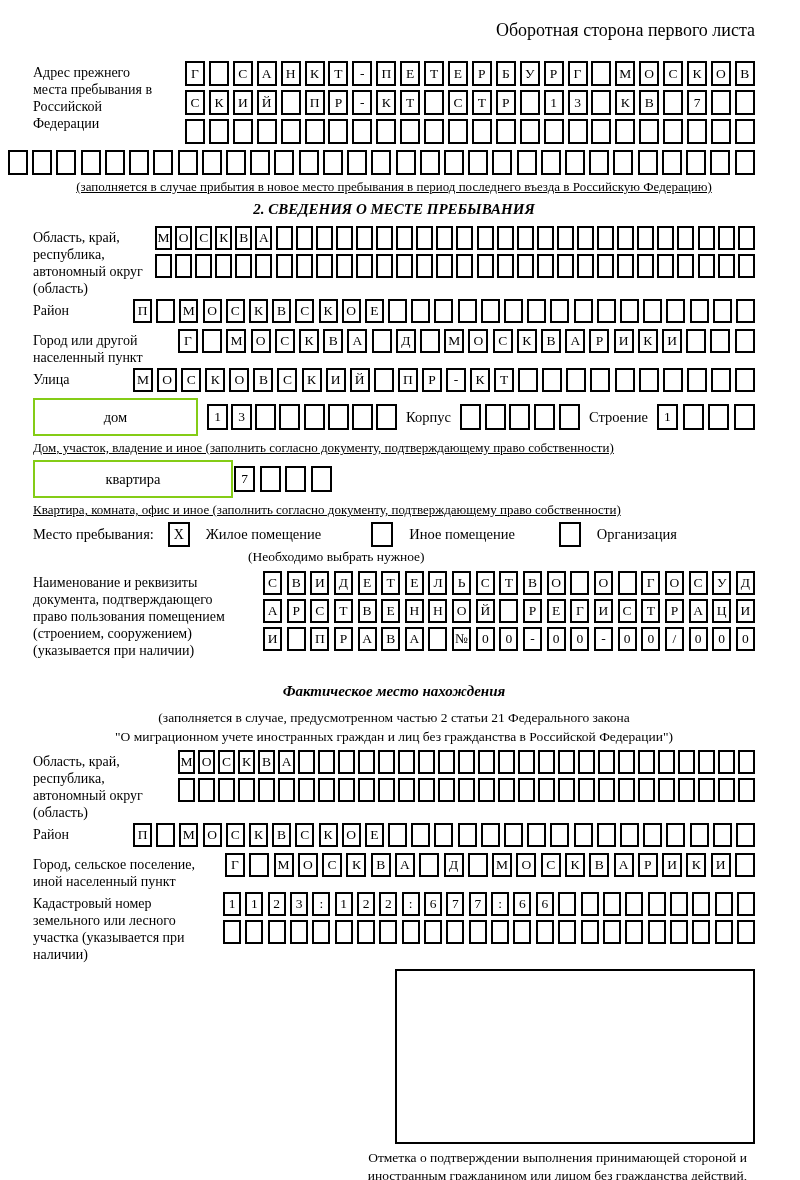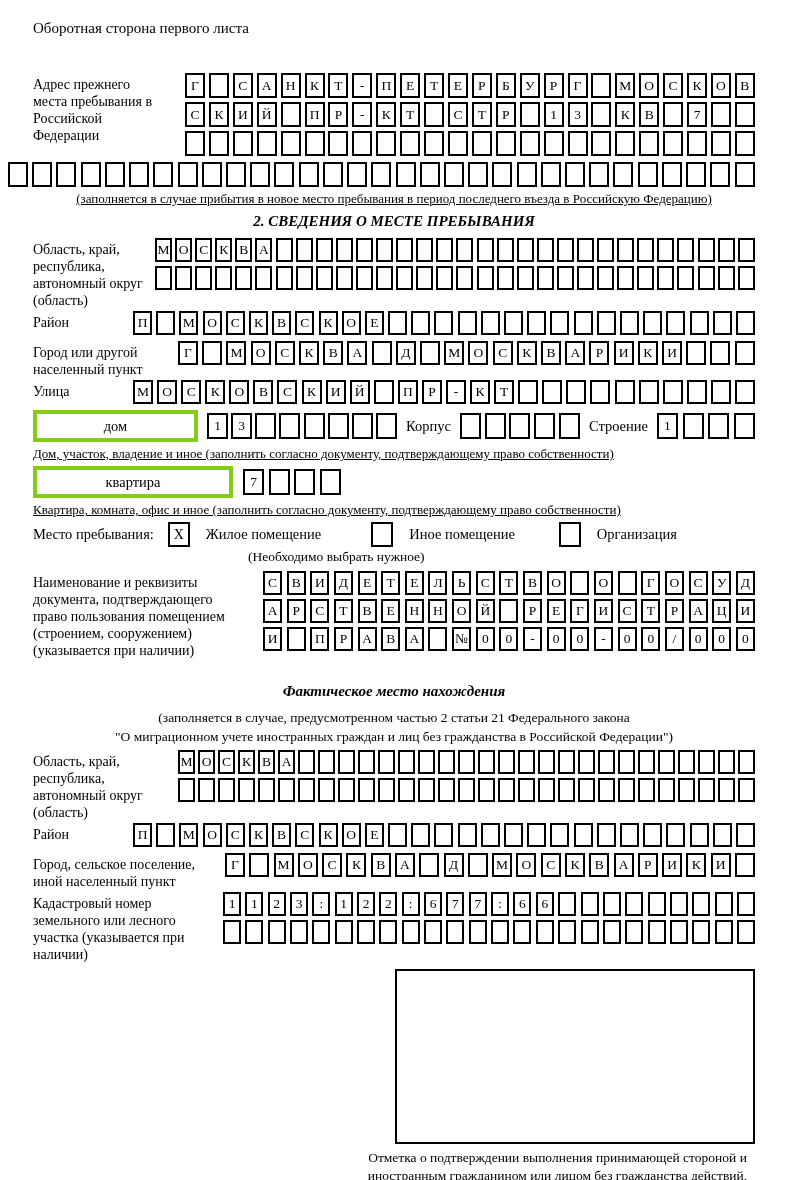--- a/index.html
+++ b/index.html
@@ -1,21 +1,21 @@
 <!DOCTYPE html>
 <html><head>
 <meta charset="utf-8">
 <style>
   html,body{margin:0;padding:0;background:#fff;color:#000;}
   body{
     width:800px;height:1180px;box-sizing:border-box;
     padding:14px 45px 0 33px;overflow:hidden;
     font-family:"Liberation Serif","DejaVu Serif",serif;
   }
-  .doc-title{font-size:15px;margin:6px 0 36px 0;}
+  .doc-title{text-align:right;font-size:18px;margin:6px 0 20px 0;}
   .field{display:flex;align-items:flex-start;margin-bottom:2px;}
   .flabel{font-size:14px;line-height:17px;flex:0 0 auto;padding-top:3px;}
   .fgrid{margin-left:auto;}
   .cells{display:flex;justify-content:space-between;margin-bottom:4px;}
   .cell{
     box-sizing:border-box;border:2px solid #000;background:#fff;
     display:flex;align-items:center;justify-content:center;
     font-size:13.5px;line-height:1;
   }
   
@@ -34,26 +34,26 @@
   .g98{width:98px}.g98 .cell{width:21px;height:26px}
   
   .lw130{width:130px}.lw110{width:110px}.lw135{width:135px}
   .lw132{width:132px}.lw190{width:190px}.lw210{width:210px}.lw175{width:175px}
   .note{font-size:13px;line-height:16px;margin:0 0 4px 0;text-decoration:underline;}
   .center{text-align:center;}
   .sec-title{text-align:center;font-weight:bold;font-size:15px;margin:6px 0 8px 0;font-style:italic;}
   .sub-note{font-size:13.5px;line-height:19px;text-align:center;margin-bottom:4px;}
   .house-row{display:flex;align-items:center;width:722px;justify-content:space-between;margin:2px 0 4px 0;}
   .labelbox{
-    box-sizing:border-box;border:4px solid #84cc16;height:32px;
+    box-sizing:border-box;border:2px solid #84cc16;height:38px;
     display:flex;align-items:center;justify-content:center;font-size:14.5px;
   }
   .lb-dom{width:165px}.lb-kv{width:200px}
   .inline-lab{font-size:14.5px;}
-  .apt-row{display:flex;align-items:center;gap:10px;margin:2px 0 4px 0;}
+  .apt-row{display:flex;align-items:center;gap:1px;margin:2px 0 4px 0;}
   .stay-row{display:flex;align-items:center;margin:4px 0 2px 0;font-size:14.5px;}
   .opt{display:flex;align-items:center;margin-left:20px;}
   .opt .cbox{margin-right:16px;}
   .cbox{
     box-sizing:border-box;width:22px;height:25px;border:2px solid #000;
     display:flex;align-items:center;justify-content:center;font-size:14px;flex:0 0 auto;
   }
   .stay-note{font-size:13.5px;margin:2px 0 6px 215px;}
   .doc-rows .cells{margin-bottom:4px;}
   .stamp-wrap{width:722px;margin-top:6px;}

